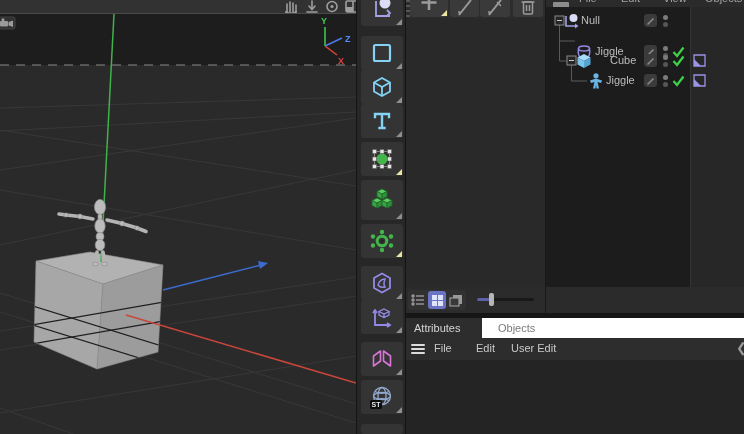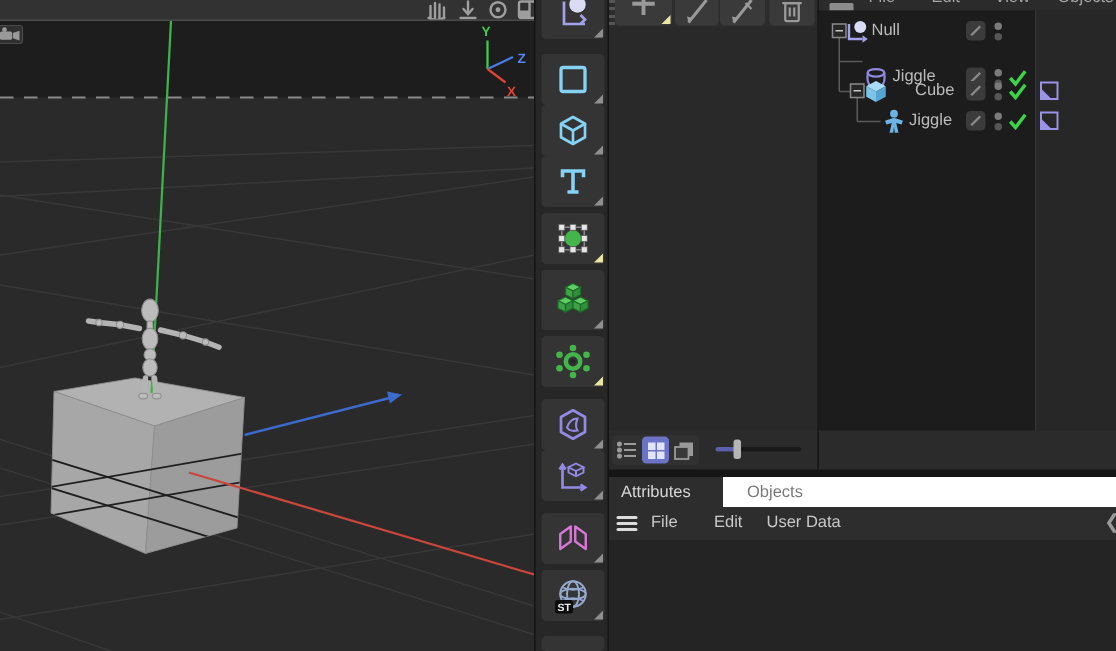--- a/index.html
+++ b/index.html
@@ -512,18 +512,18 @@
     <div id="tab-layers">Objects</div>
   </div>
   <div id="am-menu" class="abs">
     <div id="am-burger">
       <i style="top:0"></i>
         <i style="top:4px"></i>
         <i style="top:8px"></i>
     </div>
     <span class="mitem" style="left:28px">File</span>
     <span class="mitem" style="left:70px">Edit</span>
-    <span class="mitem" style="left:105px">User Data</span>
+    <span class="mitem" style="left:105px">User Edit</span>
     <span id="am-chevron">❮</span>
   </div>
   <div id="am-content" class="abs"></div>
 
 </div>
 
 </body></html>

